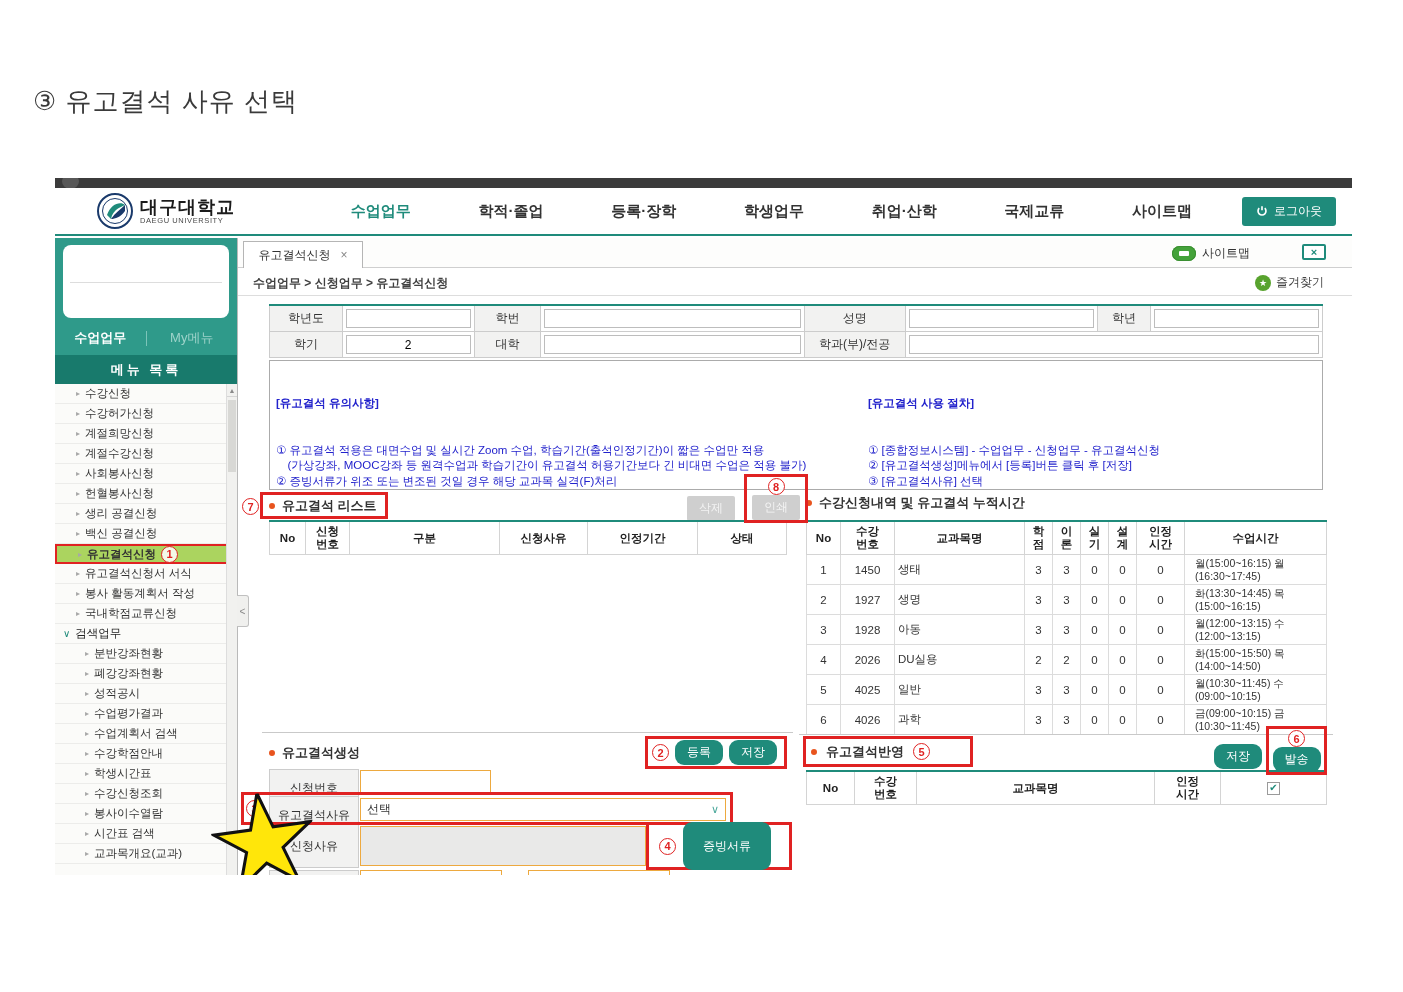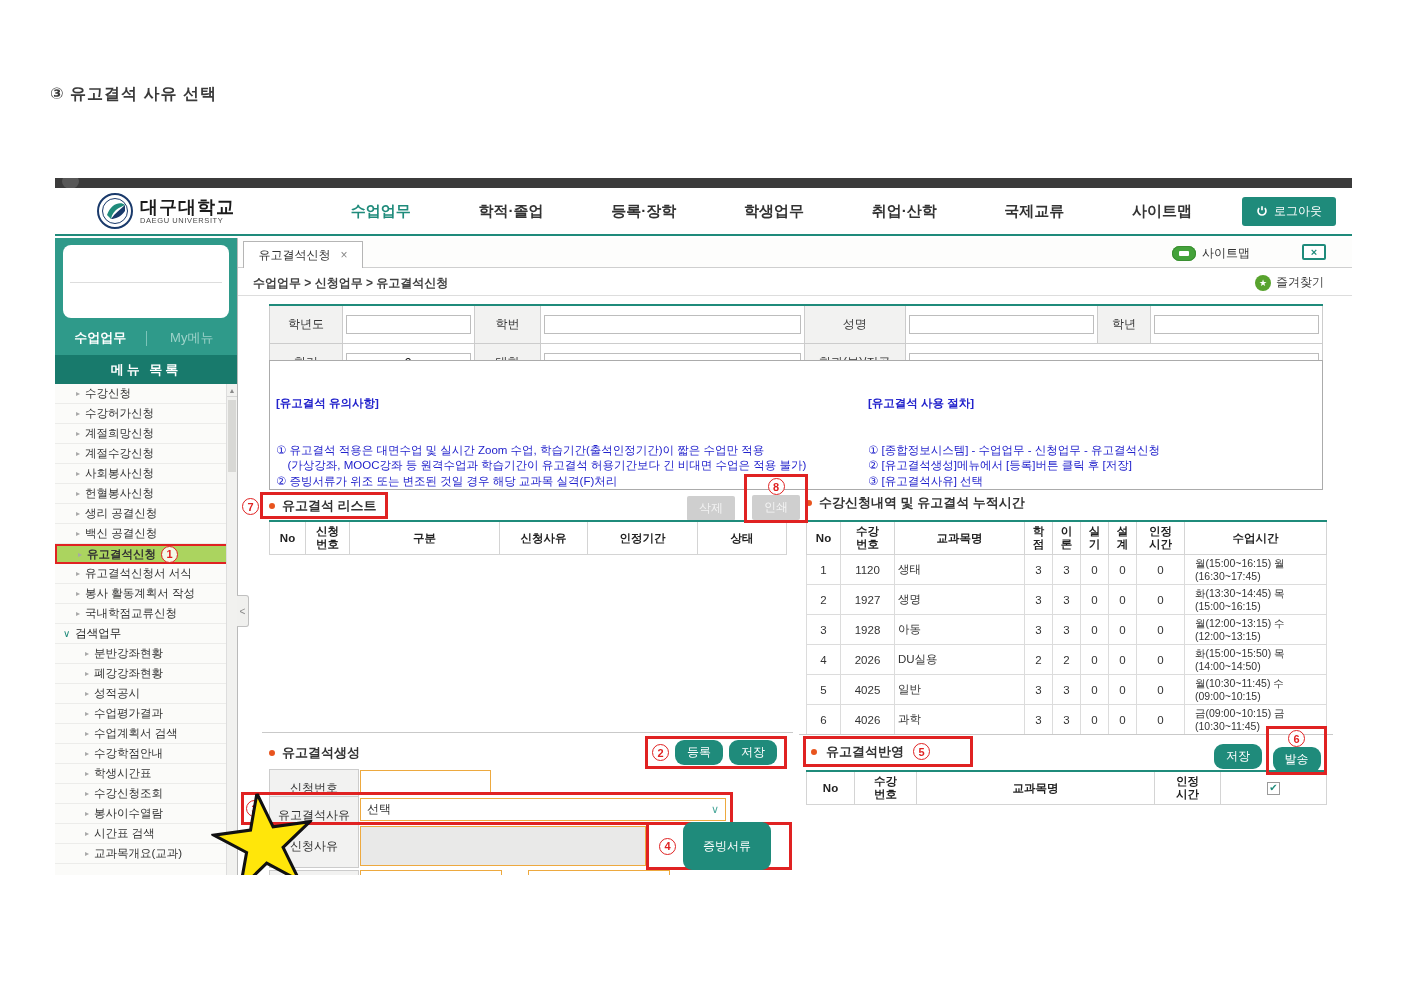--- a/index.html
+++ b/index.html
@@ -1,18 +1,18 @@
 <!DOCTYPE html>
 <html><head>
 <meta charset="utf-8">
 <style>
   * { box-sizing: border-box; margin:0; padding:0; }
   body { width:1403px; height:992px; background:#fff; font-family:"Liberation Sans","DejaVu Sans",sans-serif; }
   .page { position:relative; width:1403px; height:992px; background:#fff; overflow:hidden; }
-  .doc-title { position:absolute; left:50px; top:84px; font-size:16px; font-weight:bold; color:#3a3a3a; letter-spacing:1px; }
+  .doc-title { position:absolute; left:33px; top:84px; font-size:26px; font-weight:normal; color:#3a3a3a; letter-spacing:1px; }
 
   .app { position:absolute; left:55px; top:178px; width:1297px; height:697px; background:#fff; overflow:hidden; }
   .top-strip { position:absolute; left:0; top:0; width:100%; height:10px; background:#3b3b3b; }
   .strip-dot { position:absolute; left:7px; top:-4px; width:17px; height:15px; border-radius:50%; background:#585858; }
 
   
   .header { position:absolute; left:0; top:10px; width:100%; height:48px; background:#fff; border-bottom:2px solid #1f8b7b; display:flex; align-items:center; }
   .logo { display:flex; align-items:center; gap:7px; margin-left:42px; width:190px; flex:none; }
   .logo-title { font-size:18px; font-weight:bold; color:#1b1b1b; letter-spacing:1px; line-height:18px; }
   .logo-sub { font-size:7.5px; color:#4a4a4a; letter-spacing:.6px; }
@@ -52,21 +52,21 @@
   .badge { width:24px; height:15px; border-radius:8px; background:#44a23a; box-shadow:inset 0 0 0 1px #3a8f31; position:relative; }
   .badge::after { content:""; position:absolute; left:7px; top:5px; width:10px; height:5px; background:#fff; border-radius:1px; }
   .closeall-icon { position:absolute; right:26px; top:6px; width:24px; height:16px; border:2px solid #1f8b7b; border-radius:2px; background:#fff; color:#1f8b7b; font-size:11px; font-weight:bold; text-align:center; line-height:12px; cursor:pointer; }
   .crumb-row { position:absolute; left:0; top:30px; width:100%; height:28px; border-bottom:1px solid #ddd; background:#fff; }
   .breadcrumb { position:absolute; left:15px; top:37px; font-size:12px; font-weight:bold; color:#404040; }
   .favorites { position:absolute; right:28px; top:36px; display:flex; align-items:center; gap:5px; font-size:12px; color:#444; cursor:pointer; }
   .fav-star { width:16px; height:16px; border-radius:50%; background:#58a32e; color:#fff; font-size:9px; display:flex; align-items:center; justify-content:center; }
 
   
   .stu-form { position:absolute; left:31px; top:66px; width:1054px; border-collapse:collapse; border-top:2px solid #1f8b7b; table-layout:fixed; }
-  .stu-form td { border:1px solid #ccc; height:26px; font-size:12px; padding:9px 3px; }
+  .stu-form td { border:1px solid #ccc; height:26px; font-size:12px; padding:3px 3px; }
   .stu-form td.lbl { background:#f2f2f1; text-align:center; color:#333; }
   .fi { width:100%; height:19px; border:1px solid #bdbdbd; font-size:12px; padding:0 4px; font-family:inherit; }
   .fi.center { text-align:center; }
 
   
   .notice-box { position:absolute; left:31px; top:122px; width:1054px; height:130px; border:1px solid #ababab; display:flex; overflow:hidden; background:#fff; }
   .notice-col { font-size:11.5px; color:#2222cc; line-height:15.5px; padding:4px 6px; white-space:pre-wrap; }
   .notice-col.l { width:592px; flex:none; }
   .notice-col.r { flex:1; }
   .notice-title { font-weight:bold; }
@@ -422,21 +422,21 @@
 계</th>
               <th>인정
 시간</th>
               <th>수업시간</th>
             </tr>
           </thead>
         <tbody>
 
         <tr>
             <td>1</td>
-            <td>1120</td>
+            <td>1450</td>
             <td class="name">생태</td>
             <td>3</td>
             <td>3</td>
             <td>0</td>
             <td>0</td>
             <td>0</td>
             <td class="time">월(15:00~16:15) 월(16:30~17:45)</td>
           </tr>
             <tr>
             <td>2</td>

